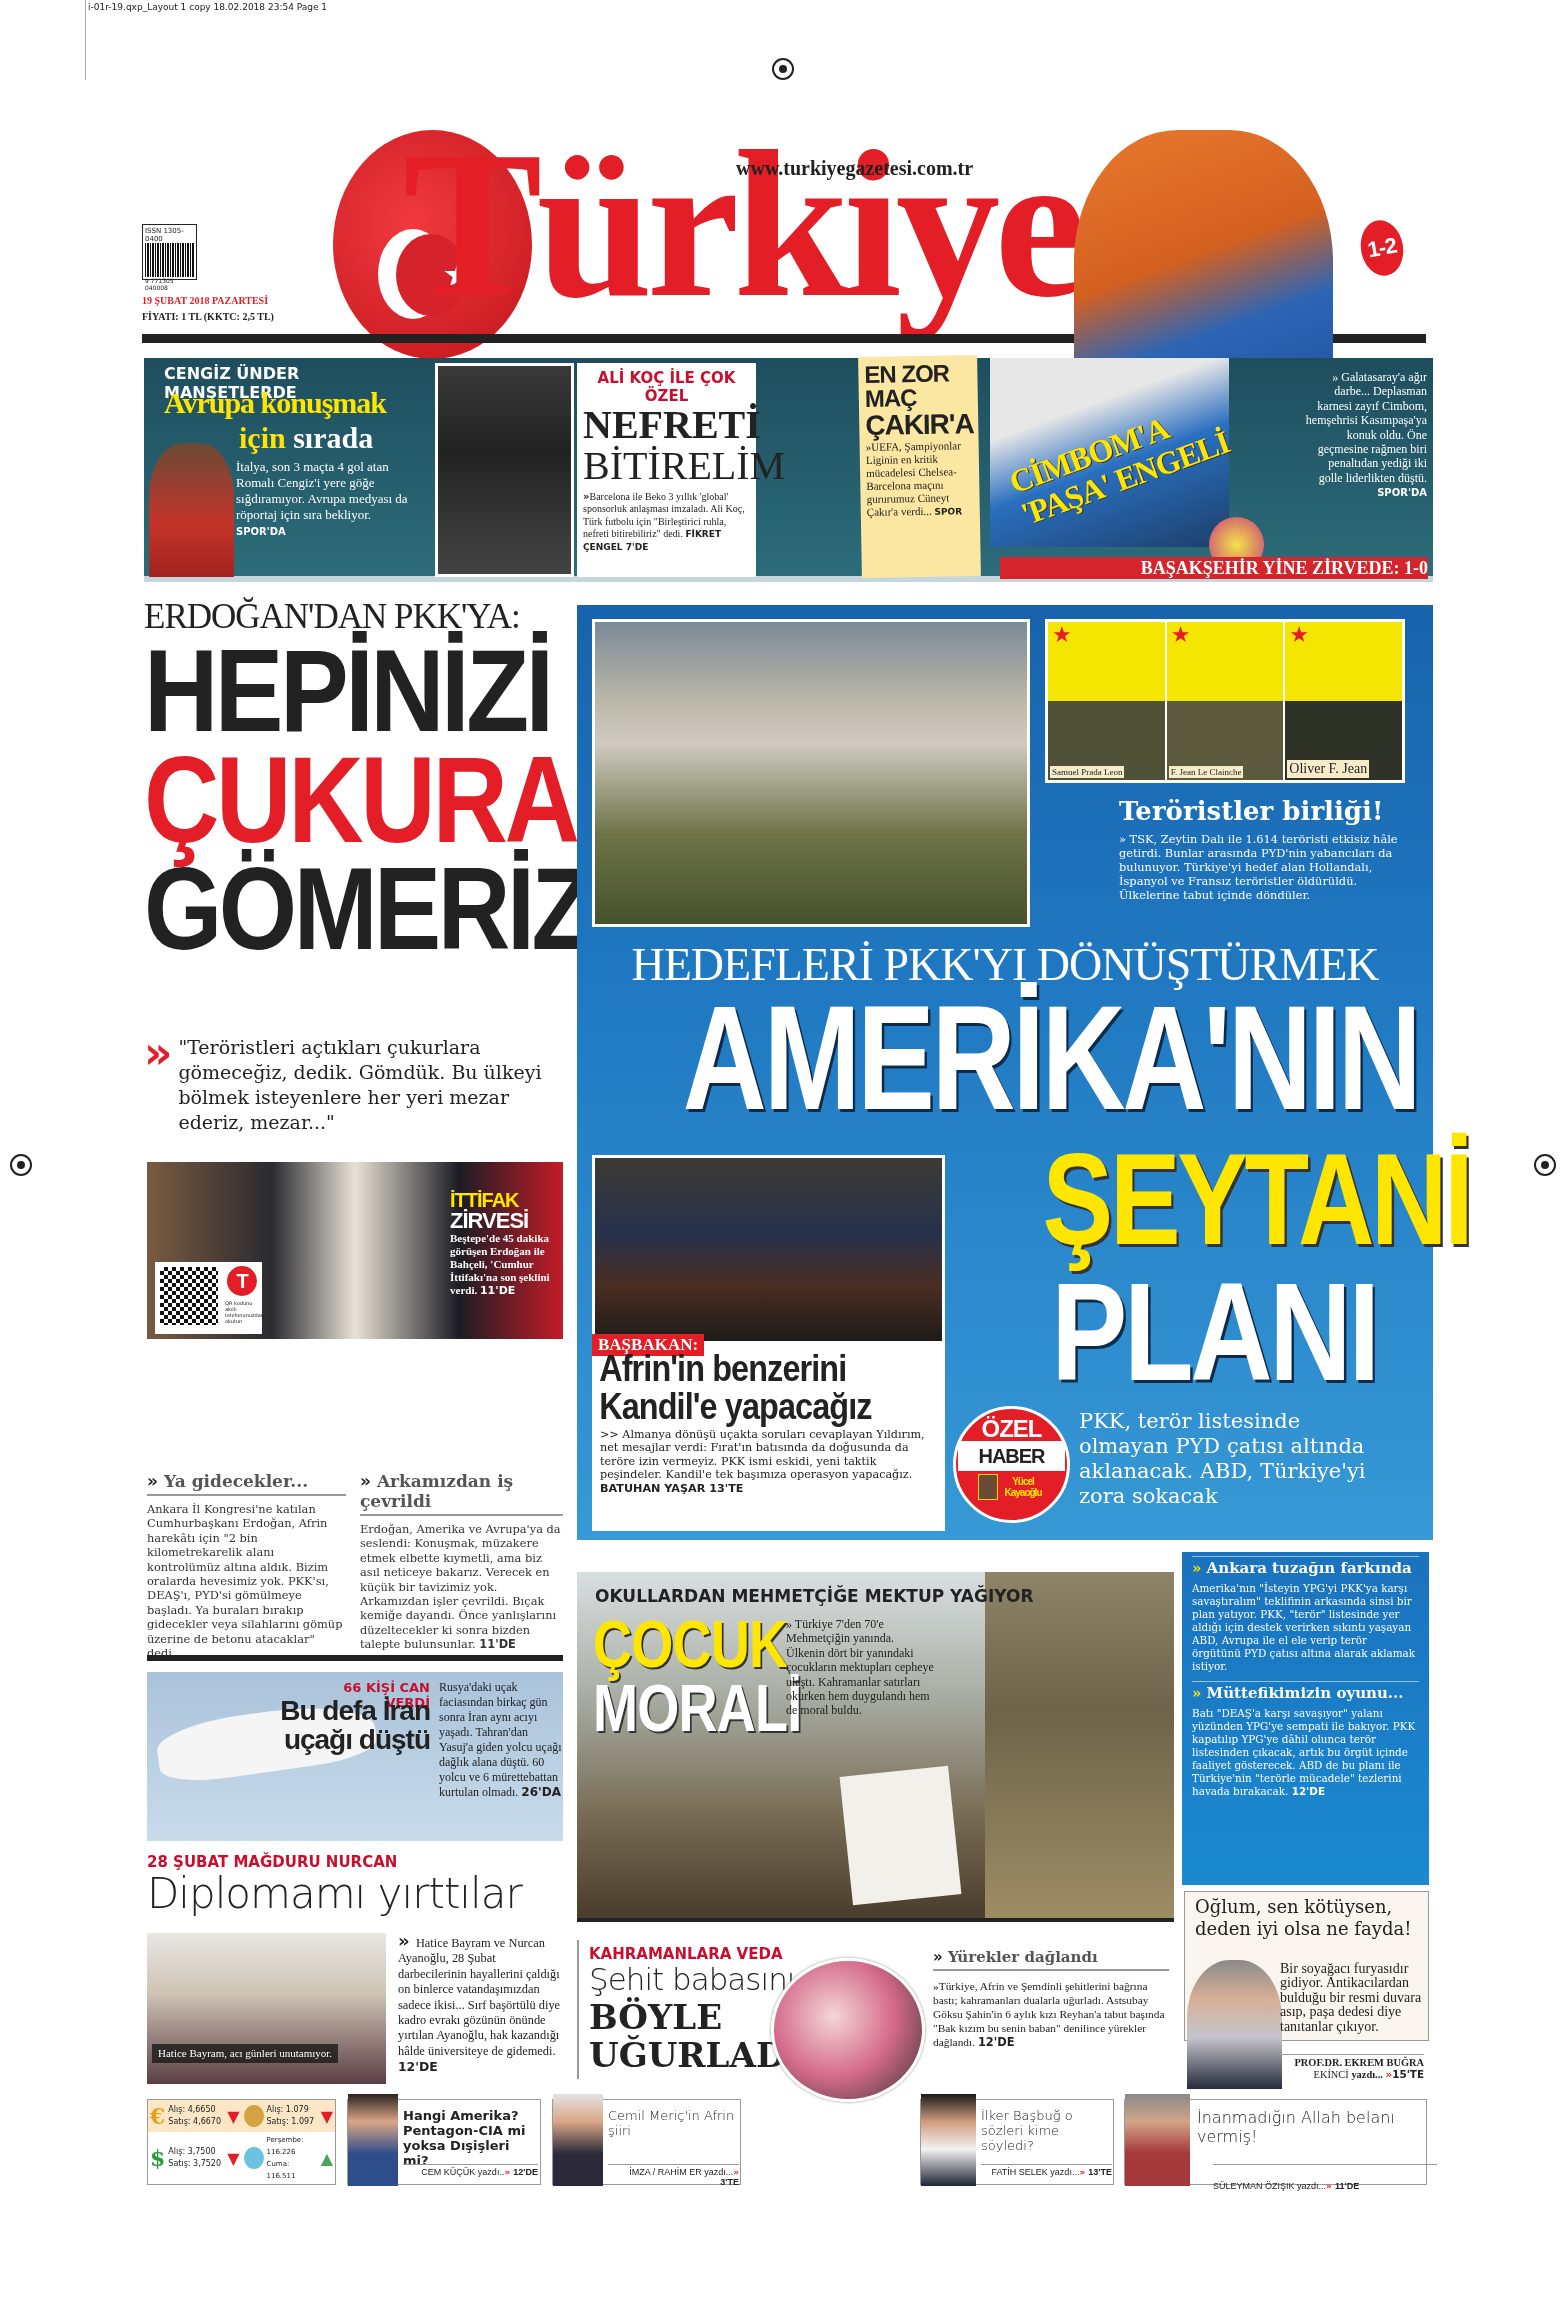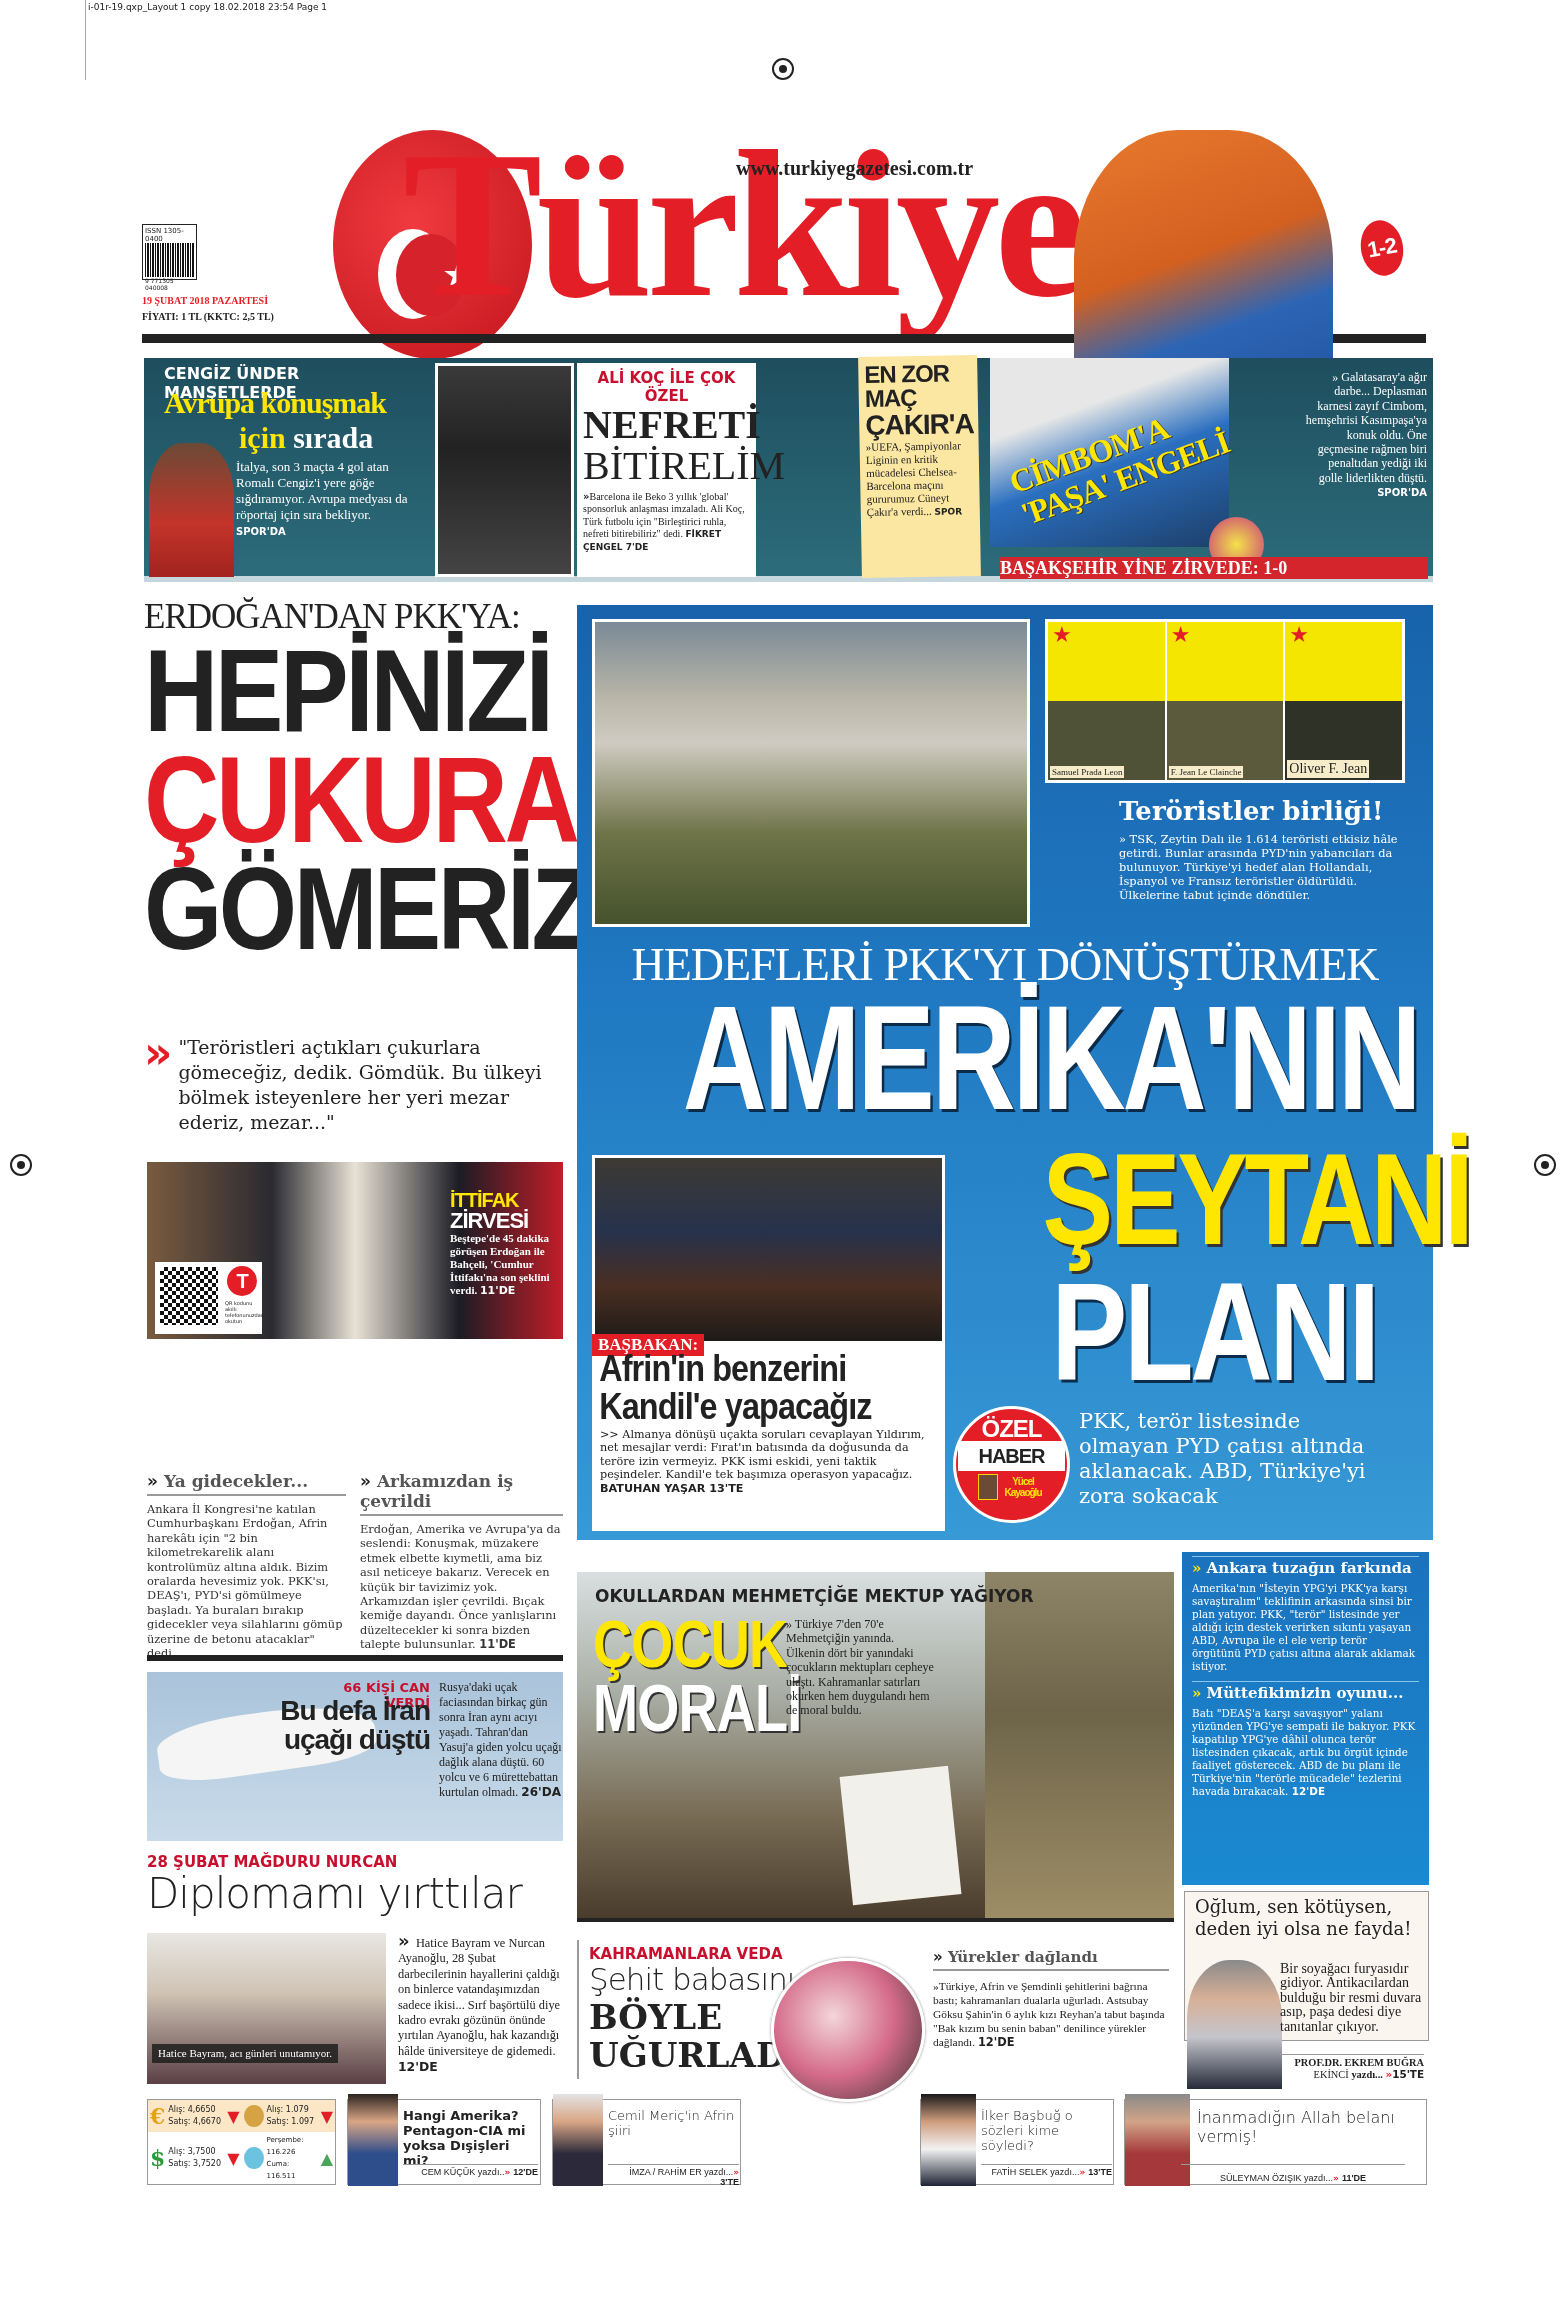--- a/index.html
+++ b/index.html
@@ -69,21 +69,21 @@
     <p style="font-size:11px;line-height:13px;font-family:'Liberation Serif',serif"><span>»</span><span>UEFA, Şampiyonlar Liginin en kritik mücadelesi Chelsea-Barcelona maçını gururumuz Cüneyt Çakır'a verdi...</span> <b class="sans" style="font-size:9px">SPOR</b></p>
   </div>
 
   <div class="abs photo" style="left:846px;top:0;width:239px;height:189px;background:linear-gradient(160deg,#e7e7e7 0 30%,#2a6fbf 55%,#1d3f6a)"></div>
   <div class="abs" style="left:1065px;top:159px;width:55px;height:55px;border-radius:50%;background:radial-gradient(circle,#f3e24a,#c83b7a)"></div>
   <div class="abs cond" style="left:866px;top:70px;font-size:32px;line-height:34px;color:#ffe600;font-family:'Liberation Serif',serif;transform:rotate(-20deg);text-shadow:1px 1px 0 #333">
     <div>CİMBOM'A</div>
     <div>'PAŞA' ENGELİ</div>
   </div>
   <p class="abs" style="left:1159px;top:12px;width:124px;font-size:12px;line-height:14.4px;color:#fff;text-align:right;font-family:'Liberation Serif',serif"><span>» </span><span>Galatasaray'a ağır darbe... Deplasman karnesi zayıf Cimbom, hemşehrisi Kasımpaşa'ya konuk oldu. Öne geçmesine rağmen biri penaltıdan yediği iki golle liderlikten düştü.</span><br><b class="sans" style="font-size:10px">SPOR'DA</b></p>
-  <div class="abs" style="left:856px;top:199px;width:428px;height:22px;background:#d4242c;color:#fff;font-family:'Liberation Serif',serif;font-weight:bold;font-size:18px;text-align:left;line-height:22px">BAŞAKŞEHİR YİNE ZİRVEDE: 1-0</div>
+  <div class="abs" style="left:856px;top:199px;width:428px;height:22px;background:#d4242c;color:#fff;font-family:'Liberation Serif',serif;font-weight:bold;font-size:18px;text-align:right;line-height:22px">BAŞAKŞEHİR YİNE ZİRVEDE: 1-0</div>
 </div>
 
 <div class="abs" style="left:144px;top:597px;width:423px">
   <div style="font-family:'Liberation Serif',serif;font-size:35px;line-height:40px;letter-spacing:-1px">ERDOĞAN'DAN PKK'YA:</div>
   <div class="cond" style="font-size:117px;line-height:107px;letter-spacing:-4px;transform:scaleX(0.88);transform-origin:left;white-space:nowrap">HEPİNİZİ</div>
   <div class="cond red" style="font-size:123px;line-height:111px;letter-spacing:-4px;transform:scaleX(0.85);transform-origin:left;white-space:nowrap">ÇUKURA</div>
   <div class="cond" style="font-size:117px;line-height:107px;letter-spacing:-4px;transform:scaleX(0.86);transform-origin:left;white-space:nowrap">GÖMERİZ</div>
 </div>
 <div class="abs" style="left:144px;top:1035px;width:423px;display:flex">
   <span class="chev" style="font-size:44px;line-height:36px;margin-right:6px">»</span>
@@ -263,15 +263,15 @@
   <div class="abs" style="left:55px;top:64px;width:131px;border-top:1px solid #999;padding-top:2px;font-size:9px;text-align:right;font-family:'Liberation Sans',sans-serif"><span>İMZA / RAHİM ER yazdı...</span><span class="chev">» </span><b>3'TE</b></div>
 </div>
 <div class="abs col-box" style="left:920px;top:2099px;width:194px;height:86px">
   <div class="abs photo" style="left:0;top:-6px;width:55px;height:92px;background:linear-gradient(180deg,#1a1a1a 0,#cf9d7e 30%,#f2f2f2 60%,#1f2535)"></div>
   <div class="abs" style="left:60px;top:8px;width:131px;font-family:'DejaVu Sans',sans-serif;font-weight:300;font-size:13px;line-height:15px">İlker Başbuğ o sözleri kime söyledi?</div>
   <div class="abs" style="left:60px;top:64px;width:131px;border-top:1px solid #999;padding-top:2px;font-size:9px;text-align:right;font-family:'Liberation Sans',sans-serif"><span>FATİH SELEK  yazdı...</span><span class="chev">» </span><b>13'TE</b></div>
 </div>
 <div class="abs col-box" style="left:1124px;top:2099px;width:303px;height:86px">
   <div class="abs photo" style="left:0;top:-6px;width:65px;height:92px;background:linear-gradient(180deg,#8a8a8a 0,#d1a488 30%,#a5383a 65%)"></div>
   <div class="abs" style="left:72px;top:8px;width:224px;font-family:'DejaVu Sans',sans-serif;font-weight:300;font-size:16px;line-height:19px">İnanmadığın Allah belanı vermiş!</div>
-  <div class="abs" style="left:56px;top:64px;width:224px;border-top:1px solid #999;padding-top:8px;font-size:9px;text-align:center;font-family:'Liberation Sans',sans-serif"><span>SÜLEYMAN ÖZIŞIK yazdı...</span><span class="chev">» </span><b>11'DE</b></div>
+  <div class="abs" style="left:88px;top:64px;width:224px;border-top:1px solid #999;padding-top:16px;font-size:9px;text-align:left;font-family:'Liberation Sans',sans-serif"><span>SÜLEYMAN ÖZIŞIK yazdı...</span><span class="chev">» </span><b>11'DE</b></div>
 </div>
 
 
 </body></html>

